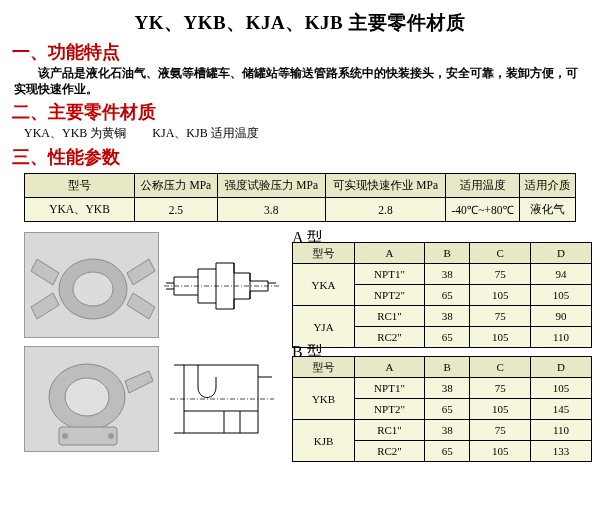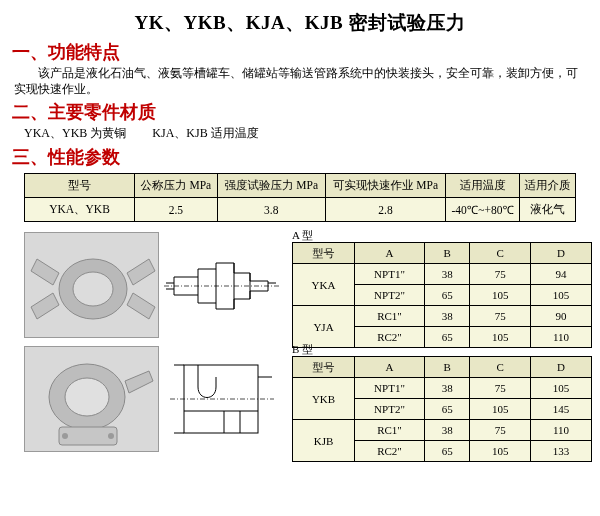--- a/index.html
+++ b/index.html
@@ -29,20 +29,21 @@
     margin: 3px 0 1px 12px;
     font-family: "Liberation Sans", sans-serif;
   }
 
   .body-text {
     font-size: 12px;
     line-height: 16px;
     margin: 0 14px 0 14px;
     text-indent: 0;
     font-family: "Liberation Serif", serif;
+    font-weight: bold;
   }
   .body-text.indent { text-indent: 24px; }
 
   .mat-line {
     font-size: 12px;
     margin: 1px 0 0 24px;
     font-family: "Liberation Serif", serif;
   }
   .mat-line span.gap { display: inline-block; width: 26px; }
 
@@ -69,21 +70,21 @@
   .dim-wrap { position: relative; margin-top: 6px; }
 
   .img-box {
     background: #d9d9d9;
     border: 1px solid #9a9a9a;
     position: absolute;
   }
 
   .type-label {
     position: absolute;
-    font-size: 11px;
+    font-size: 16px;
     font-family: "Liberation Serif", serif;
   }
 
   table.dim {
     border-collapse: collapse;
     background: #f6f6dd;
     position: absolute;
     width: 300px;
   }
   table.dim td {
@@ -98,21 +99,21 @@
   table.dim td.model { width: 62px; }
   table.dim td.sz { width: 70px; }
 
   svg { display: block; }
 </style>
 </head>
 <body>
 
 <div class="page">
 
-  <div class="title">YK、YKB、KJA、KJB 密封试验压力</div>
+  <div class="title">YK、YKB、KJA、KJB 主要零件材质</div>
 
   <div class="section-head">一、功能特点</div>
   <div class="body-text indent">该产品是液化石油气、液氨等槽罐车、储罐站等输送管路系统中的快装接头，安全可靠，装卸方便，可实现快速作业。</div>
 
   <div class="section-head">二、主要零件材质</div>
   <div class="mat-line">
     <span>YKA、YKB 为黄铜</span><span class="gap"></span><span>KJA、KJB 适用温度</span>
   </div>
 
   <div class="section-head">三、性能参数</div>

